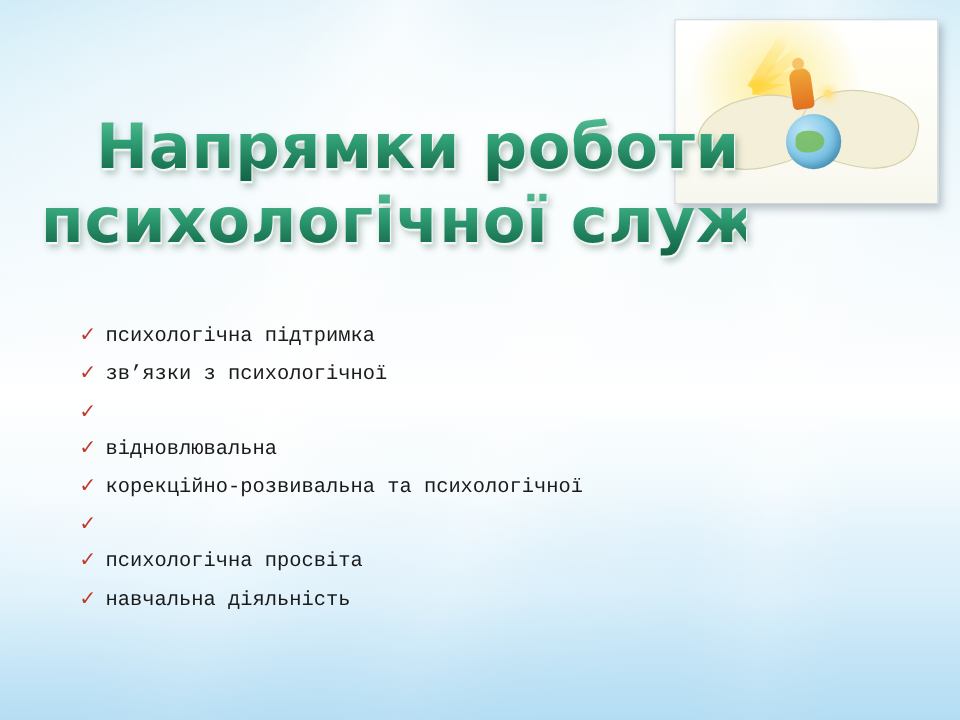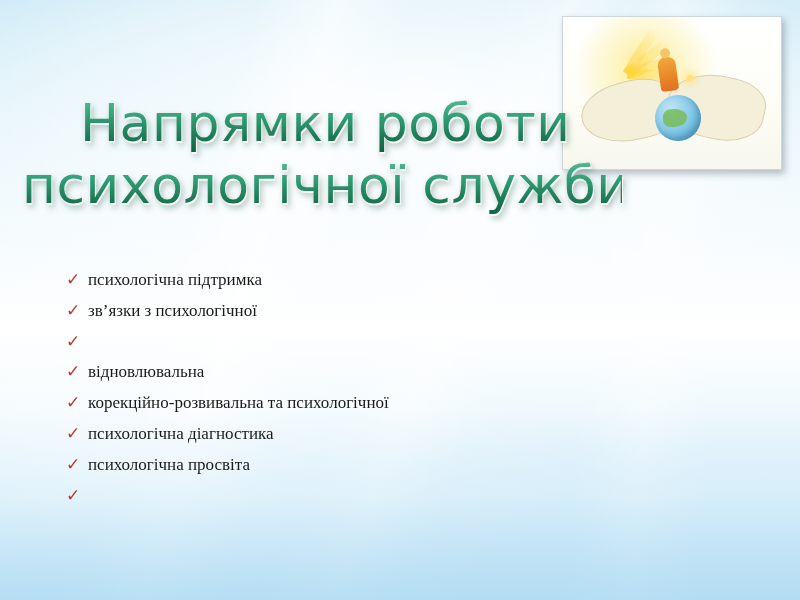--- a/index.html
+++ b/index.html
@@ -52,35 +52,35 @@
 
   
   .title-block {
     position: absolute;
     left: 22px;
     top: 92px;
     width: 600px;
   }
   .title-line {
     font-family: "DejaVu Sans", sans-serif;
-    font-weight: normal;
+    font-weight: bold;
     font-size: 52px;
     line-height: 62px;
     letter-spacing: 0.5px;
     color: #2f8f6e;
     background: linear-gradient(180deg, #5fc49a 0%, #2f9d74 42%, #1d7a56 72%, #0f5f41 100%);
     -webkit-background-clip: text;
     background-clip: text;
     -webkit-text-fill-color: transparent;
     text-shadow: none;
     filter: drop-shadow(1px 2px 0px rgba(255,255,255,0.85)) drop-shadow(2px 3px 3px rgba(40,90,70,0.35));
     white-space: nowrap;
   }
   .title-line.l1 { padding-left: 58px; }
-  .title-line.l2 { padding-left: 0px; }
+  .title-line.l2 { padding-left: 0px; margin-left: 12px; }
 
   
   .image-card {
     position: absolute;
     right: 18px;
     top: 16px;
     width: 218px;
     height: 152px;
     background: #ffffff;
     border: 1px solid #cfd6da;
@@ -174,21 +174,21 @@
   }
   .check {
     width: 22px;
     flex: 0 0 22px;
     color: #c0392b;
     font-family: "DejaVu Sans", sans-serif;
     font-size: 17px;
     line-height: 22px;
   }
   .bullet-text {
-    font-family: Liberation Serif, serif;
+    font-family: Liberation Mono, monospace;
     font-size: 17px;
     line-height: 22px;
     color: #1a1a1a;
   }
 </style>
 </head>
 <body>
 
 <div class="slide">
   <div class="streaks"></div>
@@ -229,23 +229,23 @@
     <div class="bullet-row">
       <span class="check">✓</span>
       <span class="bullet-text">відновлювальна</span>
     </div>
     <div class="bullet-row">
       <span class="check">✓</span>
       <span class="bullet-text">корекційно-розвивальна та психологічної</span>
     </div>
     <div class="bullet-row">
       <span class="check">✓</span>
-      <span class="bullet-text">психологічна діагностика</span>
     </div>
     <div class="bullet-row">
       <span class="check">✓</span>
       <span class="bullet-text">психологічна просвіта</span>
     </div>
     <div class="bullet-row">
       <span class="check">✓</span>
+      <span class="bullet-text">навчальна діяльність</span>
     </div>
   </div>
 </div>
 
 </body></html>

